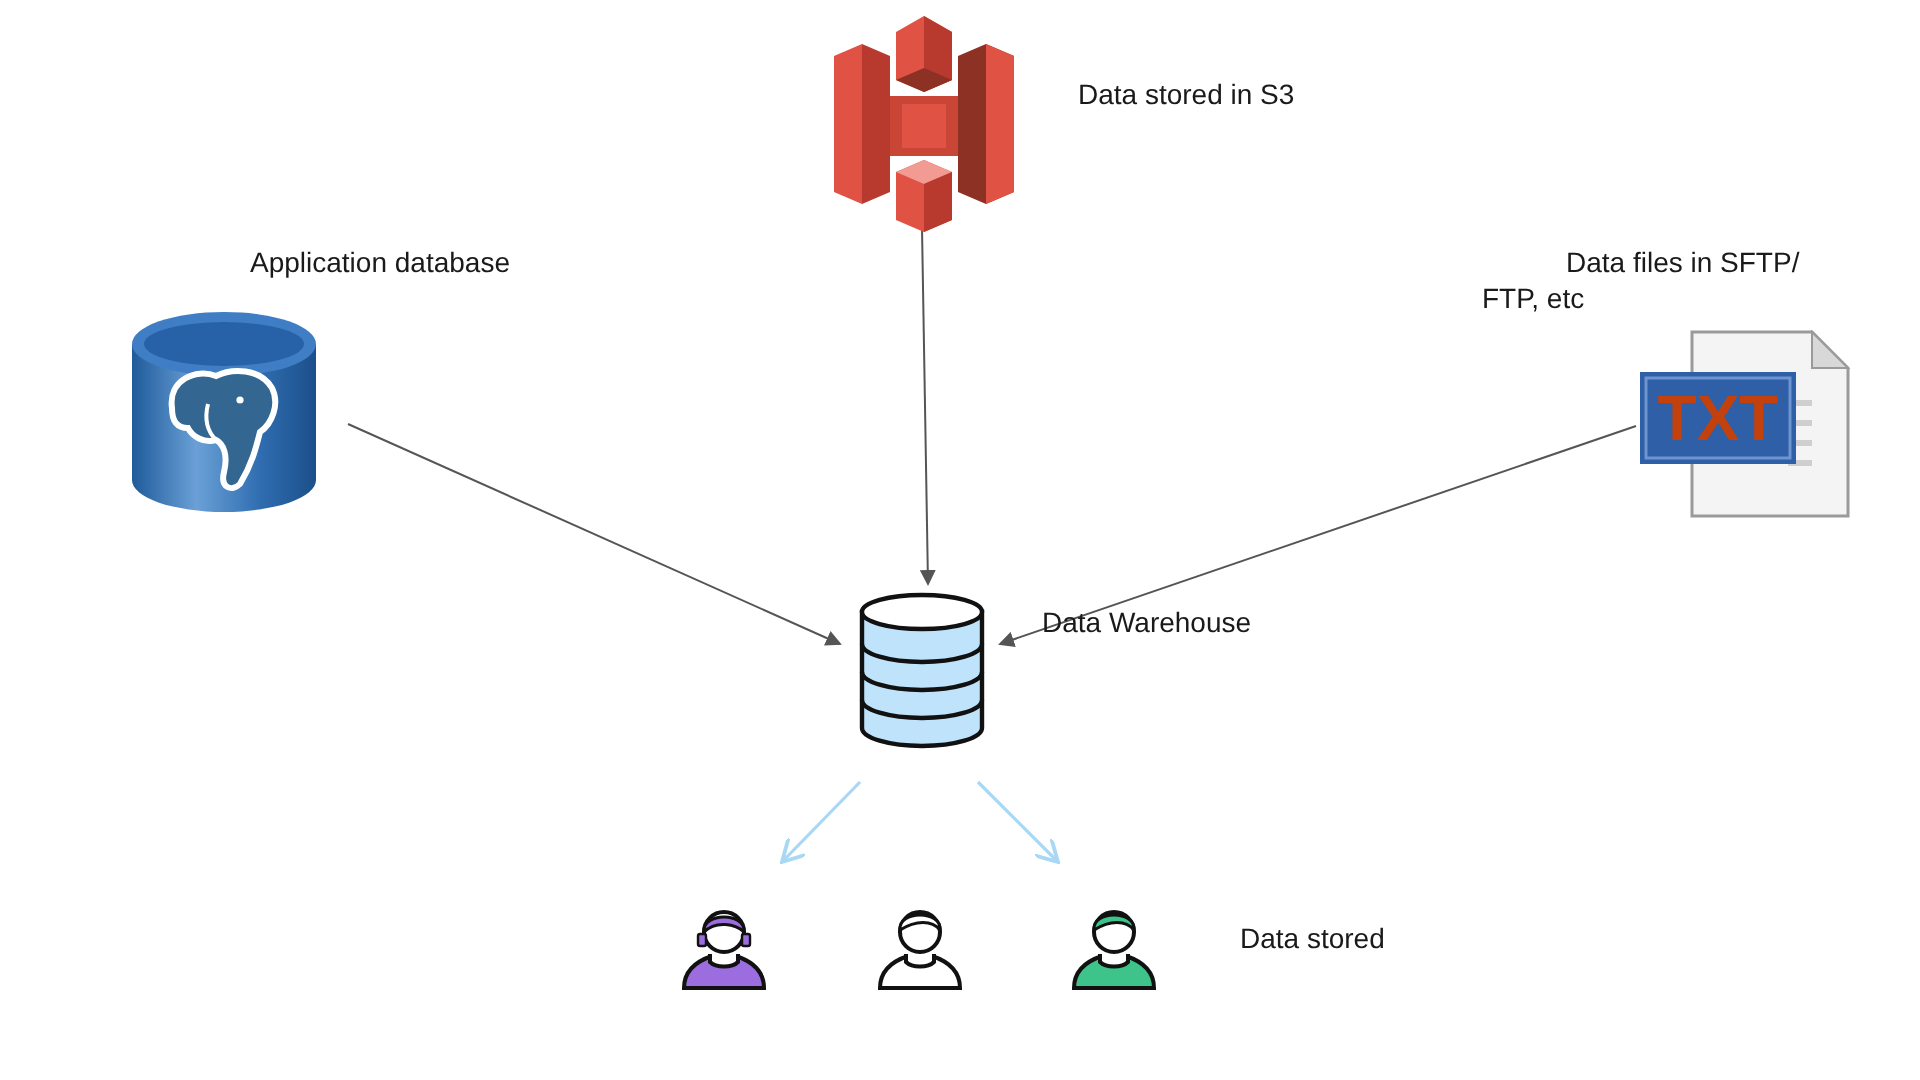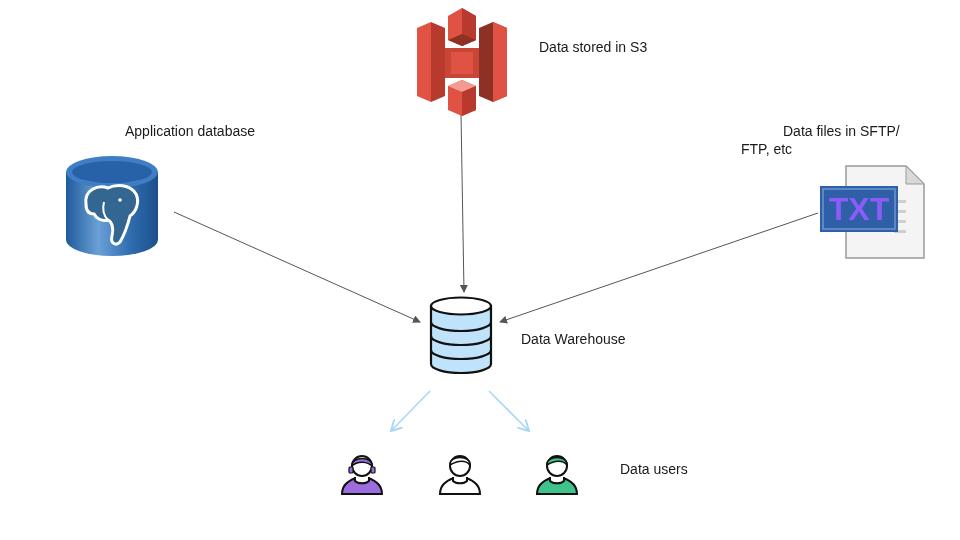--- a/index.html
+++ b/index.html
@@ -78,33 +78,33 @@
   <svg width="110" height="98" viewBox="0 0 110 98">
     <path d="M28,2 L88,2 L106,20 L106,94 L28,94 Z" fill="#f4f4f4" stroke="#9a9a9a" stroke-width="1.5"></path>
     <path d="M88,2 L88,20 L106,20 Z" fill="#d8d8d8" stroke="#9a9a9a" stroke-width="1"></path>
     <rect x="76" y="36" width="12" height="3" fill="#cfcfcf"></rect>
     <rect x="76" y="46" width="12" height="3" fill="#cfcfcf"></rect>
     <rect x="76" y="56" width="12" height="3" fill="#cfcfcf"></rect>
     <rect x="76" y="66" width="12" height="3" fill="#cfcfcf"></rect>
     <rect x="2" y="22" width="78" height="46" fill="#2f5fa6"></rect>
     <rect x="5" y="25" width="72" height="40" fill="none" stroke="#6e95cf" stroke-width="1.5"></rect>
   </svg>
-  <div style="position:absolute;left:2px;top:28px;width:78px;text-align:center;font-family:'Liberation Sans',sans-serif;font-weight:bold;font-size:32px;color:#8b5cf6;line-height:34px;">TXT</div>
+  <div style="position:absolute;left:2px;top:28px;width:78px;text-align:center;font-family:'Liberation Sans',sans-serif;font-weight:bold;font-size:32px;color:#c2410c;line-height:34px;">TXT</div>
 </div>
 
 <div class="node" style="left:428px;top:296px;">
   <svg width="66" height="80" viewBox="0 0 66 80">
     <path d="M3,10 L3,68 A30,9 0 0 0 63,68 L63,10 Z" fill="#bfe3fb" stroke="#111" stroke-width="2.2"></path>
     <ellipse cx="33" cy="10" rx="30" ry="8.5" fill="#ffffff" stroke="#111" stroke-width="2.2"></ellipse>
     <path d="M3,26 A30,9 0 0 0 63,26" fill="none" stroke="#111" stroke-width="2.2"></path>
     <path d="M3,40 A30,9 0 0 0 63,40" fill="none" stroke="#111" stroke-width="2.2"></path>
     <path d="M3,54 A30,9 0 0 0 63,54" fill="none" stroke="#111" stroke-width="2.2"></path>
   </svg>
 </div>
-<div class="label" style="left:521px;top:330px;">Data Warehouse</div>
+<div class="label" style="left:521px;top:302px;">Data Warehouse</div>
 
 <div class="node" style="left:338px;top:450px;">
   <svg width="48" height="48" viewBox="0 0 48 48">
     <path d="M4,44 C4,34 12,30 18,28 L30,28 C36,30 44,34 44,44 Z" fill="#9b6ddf" stroke="#111" stroke-width="2"></path>
     <path d="M17,27 L17,31 C20,34 28,34 31,31 L31,27" fill="#fff" stroke="#111" stroke-width="2"></path>
     <circle cx="24" cy="16" r="10" fill="#fff" stroke="#111" stroke-width="2"></circle>
     <path d="M14,16 C13,6 35,6 34,16 C30,12 20,10 14,16 Z" fill="#9b6ddf" stroke="#111" stroke-width="1.5"></path>
     <rect x="11" y="17" width="4" height="6" rx="1" fill="#9b6ddf" stroke="#111" stroke-width="1.2"></rect>
     <rect x="33" y="17" width="4" height="6" rx="1" fill="#9b6ddf" stroke="#111" stroke-width="1.2"></rect>
   </svg>
@@ -118,13 +118,13 @@
   </svg>
 </div>
 <div class="node" style="left:533px;top:450px;">
   <svg width="48" height="48" viewBox="0 0 48 48">
     <path d="M4,44 C4,34 12,30 18,28 L30,28 C36,30 44,34 44,44 Z" fill="#3ec48a" stroke="#111" stroke-width="2"></path>
     <path d="M17,27 L17,31 C20,34 28,34 31,31 L31,27" fill="#fff" stroke="#111" stroke-width="2"></path>
     <circle cx="24" cy="16" r="10" fill="#fff" stroke="#111" stroke-width="2"></circle>
     <path d="M14,15 C13,5 35,5 34,15 C30,10 22,10 14,15 Z" fill="#3ec48a" stroke="#111" stroke-width="1.5"></path>
   </svg>
 </div>
-<div class="label" style="left:620px;top:460px;">Data users</div>
+<div class="label" style="left:620px;top:460px;">Data stored</div>
 
 </body></html>

